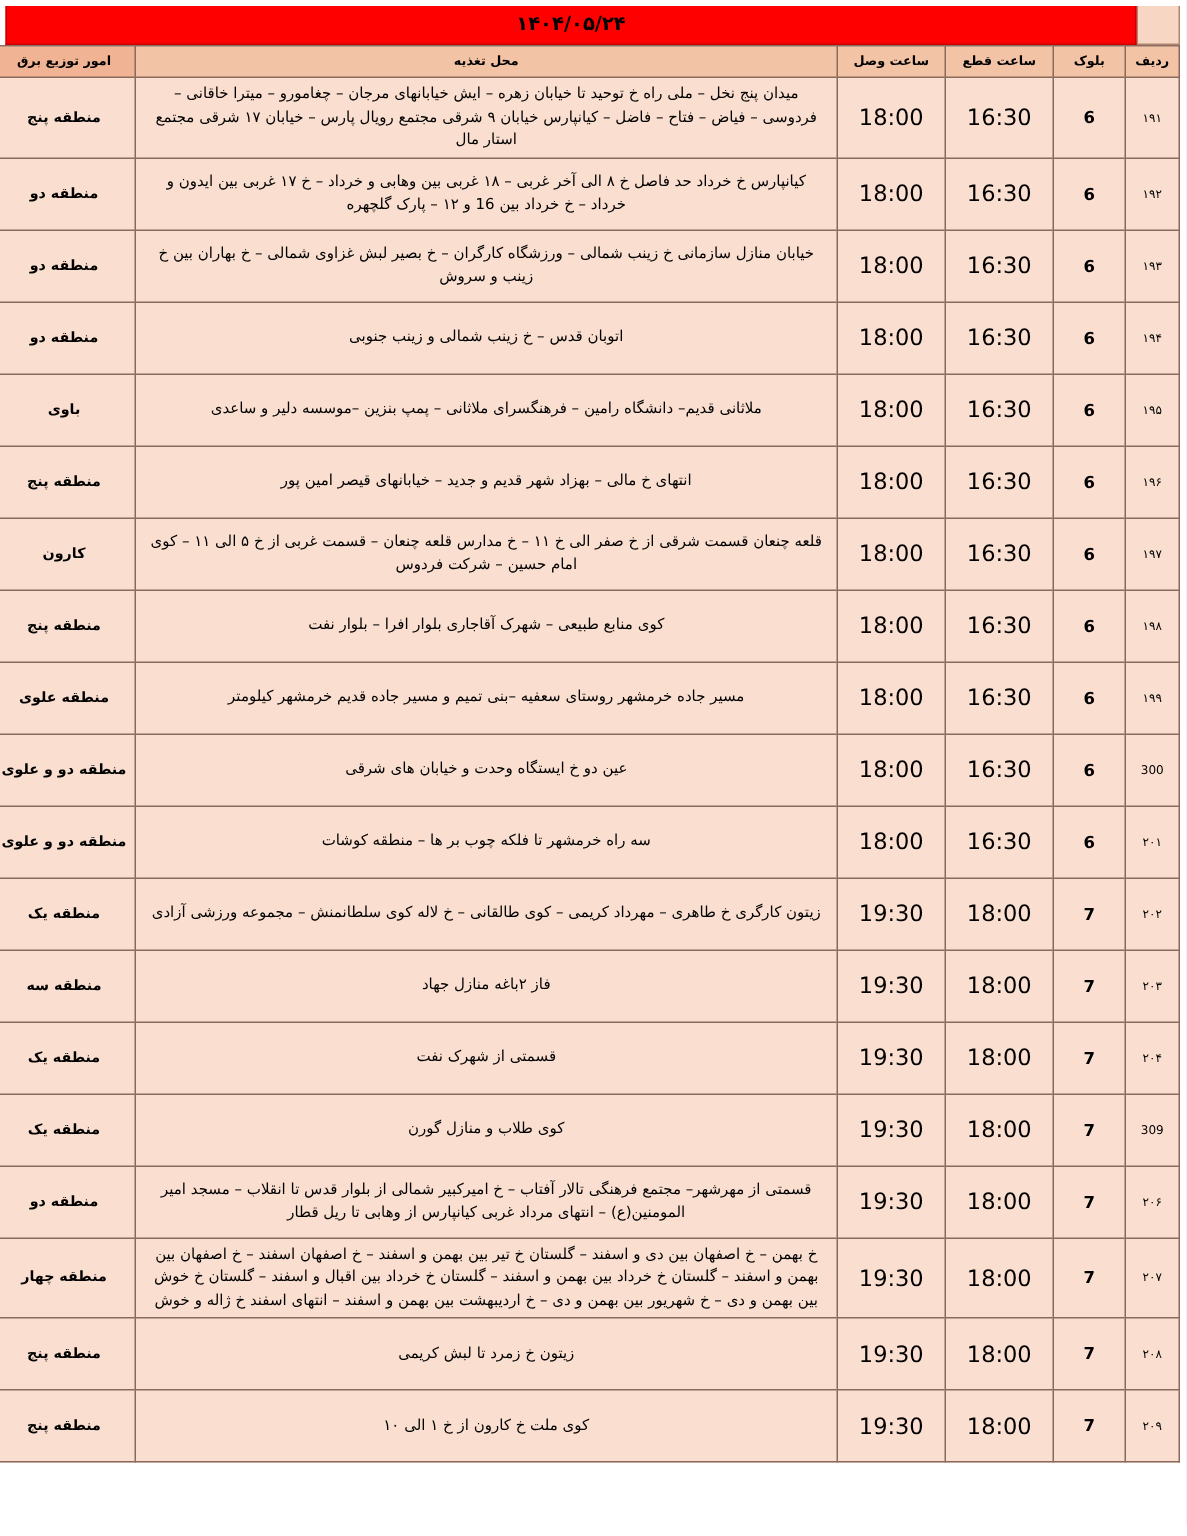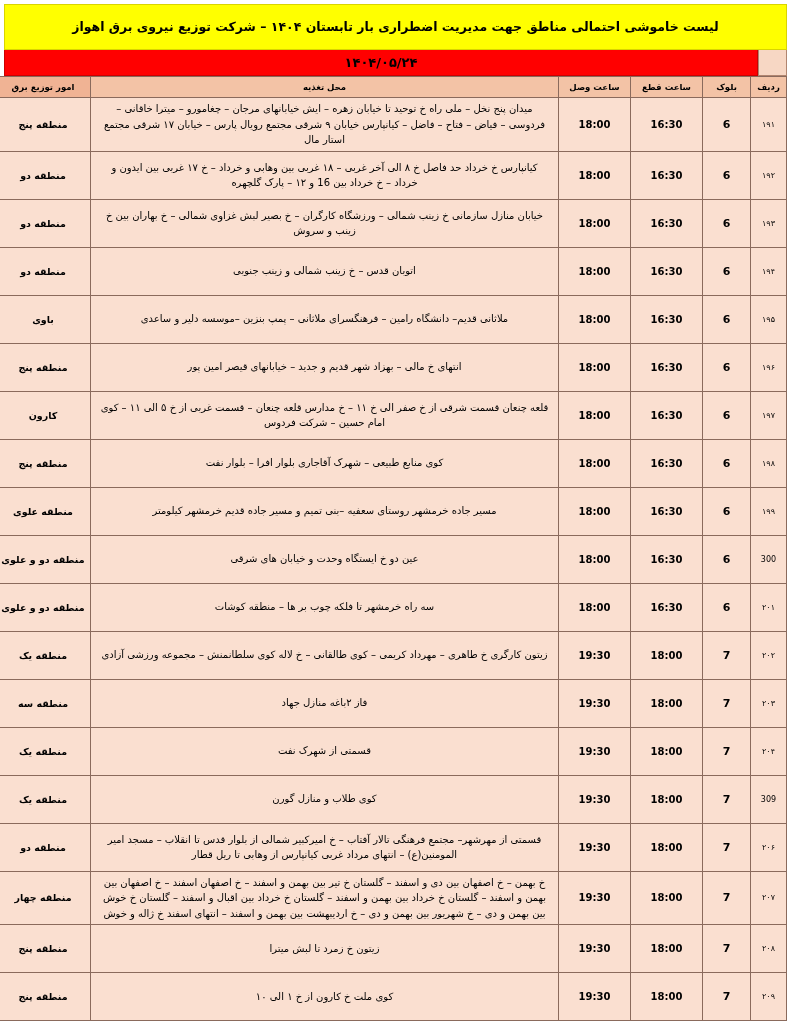--- a/index.html
+++ b/index.html
@@ -118,42 +118,39 @@
     font-size: 8px;
     font-weight: normal;
     margin-left: 47px;
   }
   td.cell-block {
     font-size: 11px;
     font-weight: bold;
   }
   td.cell-cut,
   td.cell-connect {
-    font-size: 10px;
-    font-weight: bold;
+    font-size: 15px;
+    font-weight: normal;
   }
   td.cell-place {
     font-size: 10px;
     line-height: 1.55;
     text-align: center;
     padding: 3px 8px;
   }
   td.cell-area {
     font-size: 9.5px;
     font-weight: bold;
   }
 </style>
 </head>
 <body>
 
 <div class="sheet">
 
-  <div class="title-banner">
-    <div class="title-text">لیست خاموشی احتمالی مناطق جهت مدیریت اضطراری بار تابستان ۱۴۰۴ – شرکت توزیع نیروی برق اهواز</div>
-  </div>
 
   <div class="date-row">
     <div class="date-corner"></div>
     <div class="date-cell">
       <div class="date-text">۱۴۰۴/۰۵/۲۴</div>
     </div>
   </div>
 
   <table class="outage">
     <colgroup>
@@ -309,21 +306,21 @@
           <td class="cell-cut">18:00</td>
           <td class="cell-connect">19:30</td>
           <td class="cell-place">خ بهمن – خ اصفهان بین دی و اسفند – گلستان خ تیر بین بهمن و اسفند – خ اصفهان اسفند – خ اصفهان بین بهمن و اسفند – گلستان خ خرداد بین بهمن و اسفند – گلستان خ خرداد بین اقبال و اسفند – گلستان خ خوش بین بهمن و دی – خ شهریور بین بهمن و دی – خ اردیبهشت بین بهمن و اسفند – انتهای اسفند خ ژاله و خوش</td>
           <td class="cell-area">منطقه چهار</td>
         </tr>
         <tr>
           <td class="cell-radif">۲۰۸</td>
           <td class="cell-block">7</td>
           <td class="cell-cut">18:00</td>
           <td class="cell-connect">19:30</td>
-          <td class="cell-place">زیتون خ زمرد تا لبش میترا</td>
+          <td class="cell-place">زیتون خ زمرد تا لبش کریمی</td>
           <td class="cell-area">منطقه پنج</td>
         </tr>
         <tr>
           <td class="cell-radif">۲۰۹</td>
           <td class="cell-block">7</td>
           <td class="cell-cut">18:00</td>
           <td class="cell-connect">19:30</td>
           <td class="cell-place">کوی ملت خ کارون از خ ۱ الی ۱۰</td>
           <td class="cell-area">منطقه پنج</td>
         </tr>

